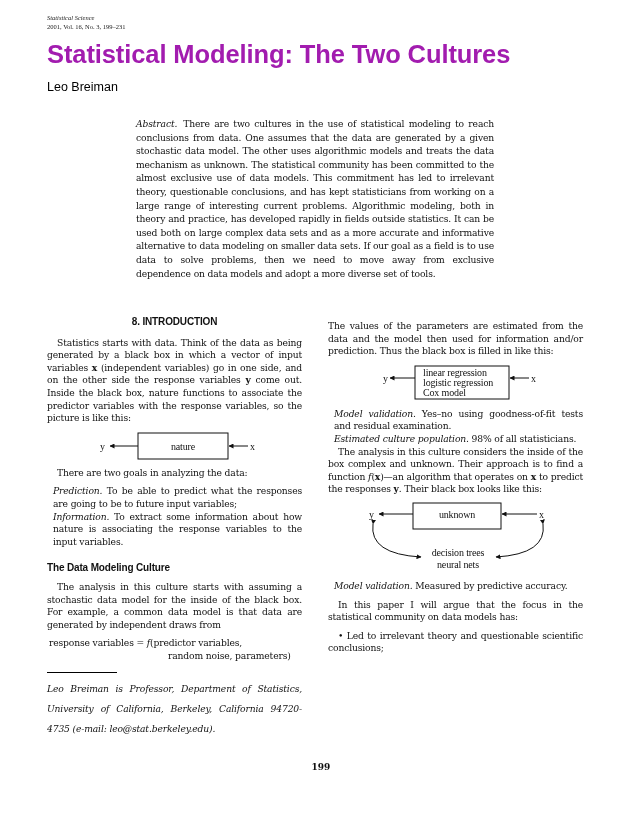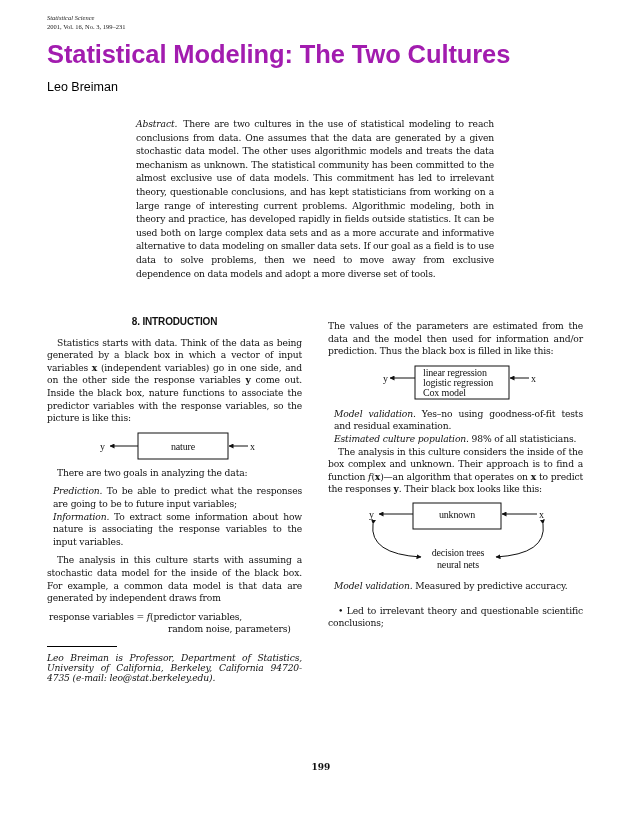--- a/index.html
+++ b/index.html
@@ -18,21 +18,21 @@
   .sec-h { font-family: "Liberation Sans", sans-serif; font-weight: bold; font-size: 10px; text-align: center; margin: 0 0 8px 0; }
   .sub-h { font-family: "Liberation Sans", sans-serif; font-weight: bold; font-size: 10px; margin: 8px 0 6px 0; }
   .item { padding-left: 6px; text-indent: -0px; text-align: justify; }
   .item .lab { font-style: italic; }
   .gap { height: 6px; }
   .b { font-weight: bold; }
   .it { font-style: italic; }
   .eq { margin: 6px 0 0 2px; font-size: 9.2px; line-height: 12.6px; }
   .eq .l2 { padding-left: 119px; display: block; }
   .fn-rule { width: 70px; border-top: 1px solid #000; margin: 10px 0 6px 0; }
-  .footnote { font-style: italic; font-size: 9.2px; line-height: 10px; text-align: justify; margin: 0; }
+  .footnote { font-style: italic; font-size: 9.2px; line-height: 20px; text-align: justify; margin: 0; }
   .diagram { display: block; margin: 6px auto; }
   .diagram text { font-family: "Liberation Serif", serif; font-size: 10px; fill: #111; }
   .pagenum { position: absolute; left: 0; width: 642px; top: 762px; text-align: center; font-family: "DejaVu Serif", serif; font-weight: bold; font-size: 9px; margin: 0; }
 </style>
 </head>
 <body>
 
 <div class="journal">
   <span class="jname">Statistical Science</span>
   <span>2001, Vol. 16, No. 3, 199–231</span>
@@ -60,20 +60,21 @@
     <line x1="158" y1="15" x2="139" y2="15" stroke="#111" stroke-width="1" marker-end="url(#ah)"></line>
     <text x="160" y="19">x</text>
   </svg>
 
   <p class="indent">There are two goals in analyzing the data:</p>
   <div class="gap"></div>
   <p class="item"><span class="lab">Prediction.</span> <span>To be able to predict what the responses are going to be to future input variables;</span></p>
   <p class="item"><span class="lab">Information.</span> <span>To extract some information about how nature is associating the response variables to the input variables.</span></p>
   <div class="gap"></div>
 
+  <div class="sub-h">The Data Modeling Culture</div>
   <p class="indent">The analysis in this culture starts with assuming a stochastic data model for the inside of the black box. For example, a common data model is that data are generated by independent draws from</p>
   <div class="eq">
     <span>response variables = </span><span class="it">f</span><span>(predictor variables,</span>
     <span class="l2">random noise, parameters)</span>
   </div>
 
   <div class="fn-rule"></div>
   <p class="footnote">Leo Breiman is Professor, Department of Statistics, University of California, Berkeley, California 94720-4735 (e-mail: leo@stat.berkeley.edu).</p>
 </div>
 
@@ -114,17 +115,18 @@
     <line x1="176" y1="12" x2="141" y2="12" stroke="#111" stroke-width="1" marker-end="url(#ah3)"></line>
     <text x="178" y="16">x</text>
     <path d="M12,22 Q8,52 60,55" fill="none" stroke="#111" stroke-width="1" marker-start="url(#ah3)" marker-end="url(#ah3)"></path>
     <path d="M182,22 Q186,52 135,55" fill="none" stroke="#111" stroke-width="1" marker-start="url(#ah3)" marker-end="url(#ah3)"></path>
     <text x="97" y="54" text-anchor="middle">decision trees</text>
     <text x="97" y="66" text-anchor="middle">neural nets</text>
   </svg>
 
   <p class="item"><span class="lab">Model validation.</span> <span>Measured by predictive accuracy.</span></p>
   <div class="gap"></div>
+  <p class="indent">In this paper I will argue that the focus in the statistical community on data models has:</p>
   <div class="gap"></div>
   <p class="indent"><span>•</span> <span>Led to irrelevant theory and questionable scientific conclusions;</span></p>
 </div>
 
 <p class="pagenum">199</p>
 
 </body></html>

